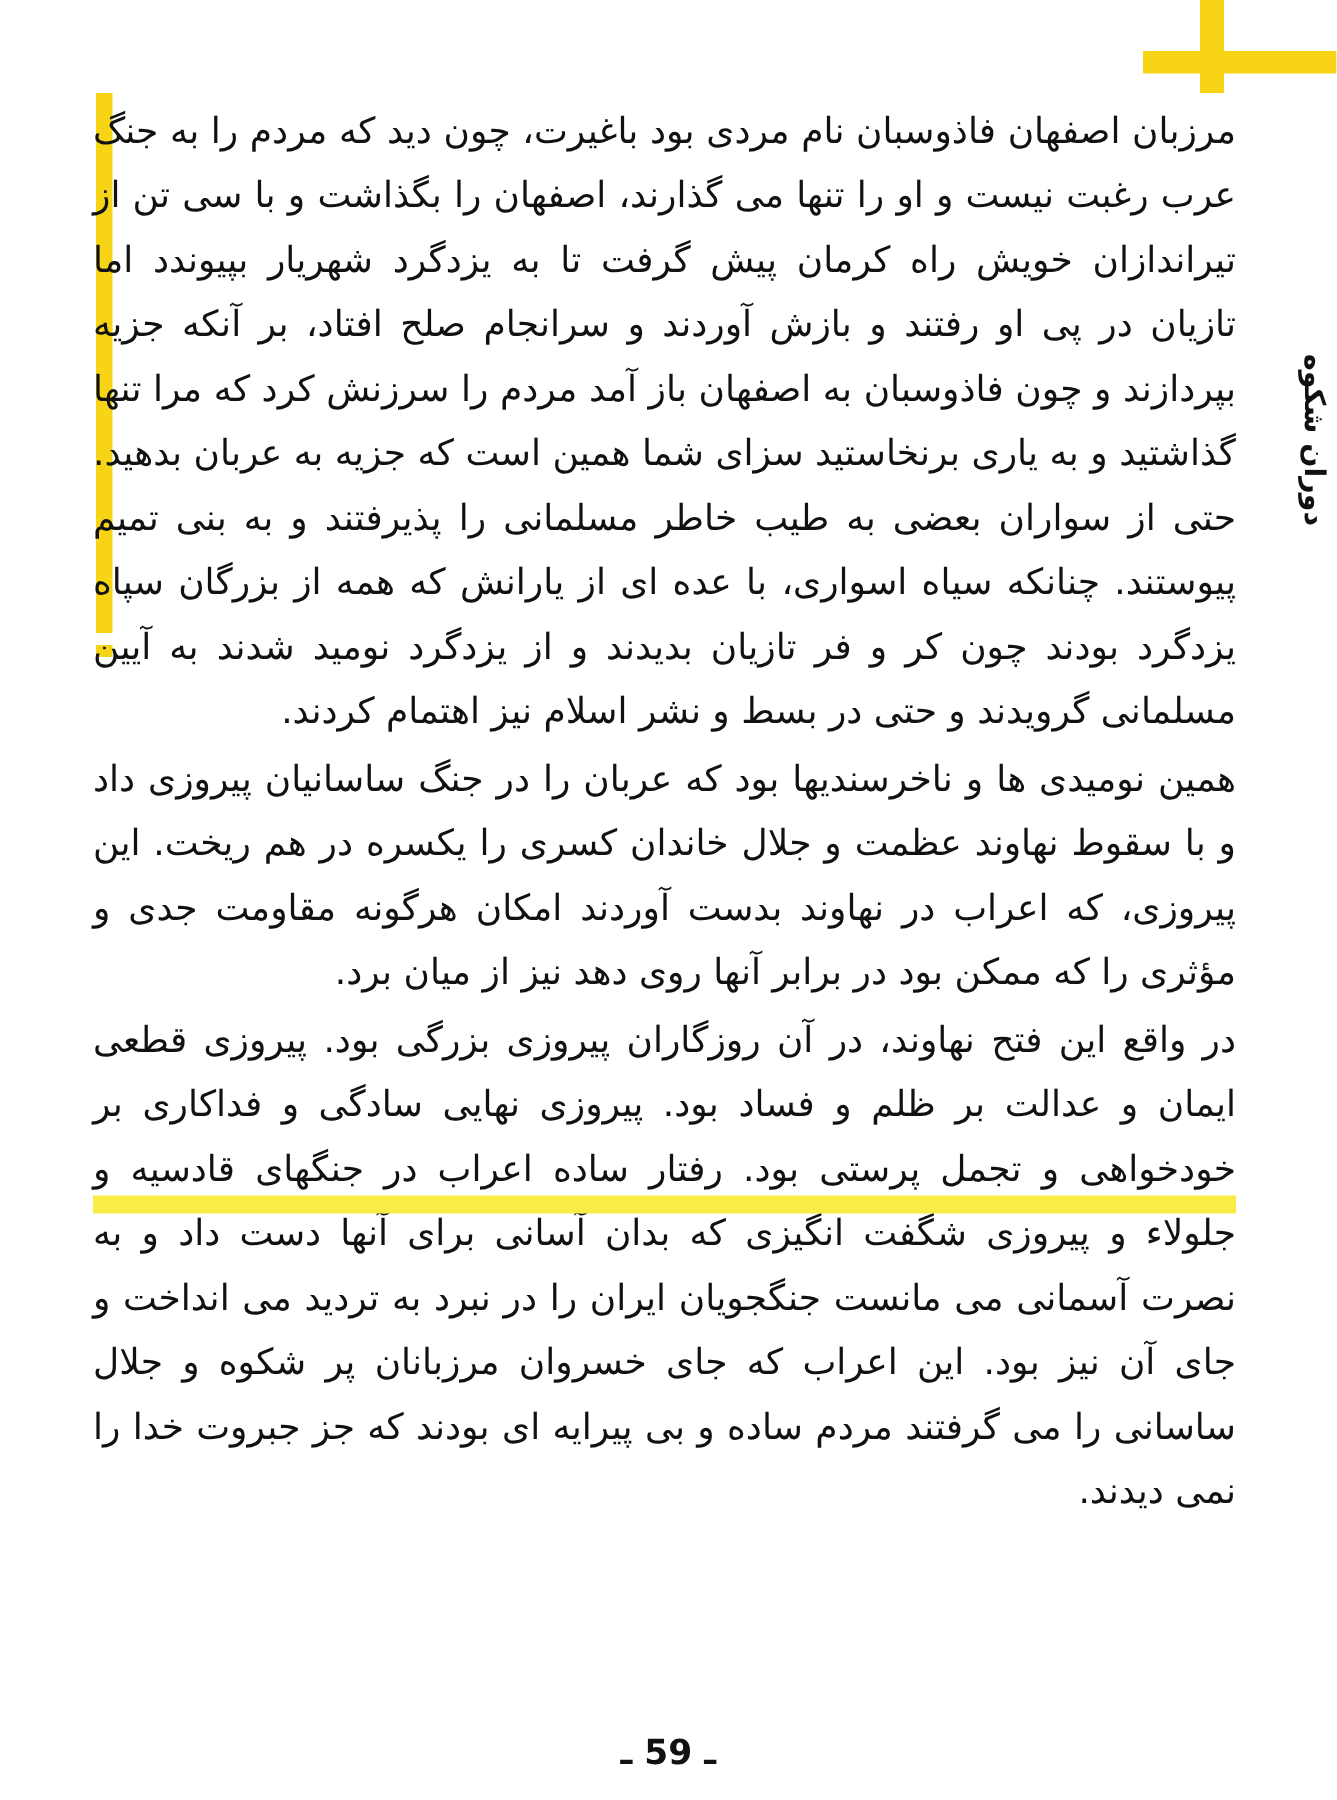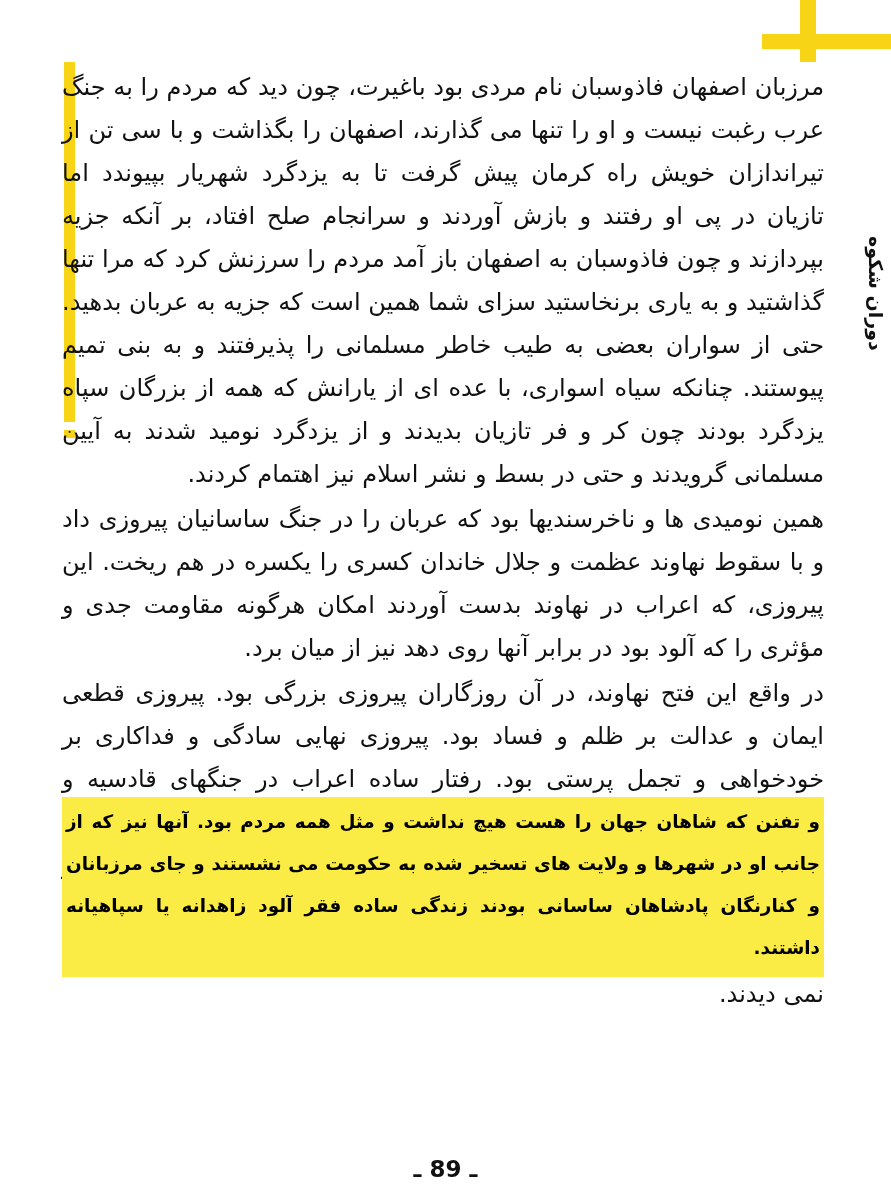--- a/index.html
+++ b/index.html
@@ -125,21 +125,20 @@
 
 <div class="mark" id="mark-top-vertical"></div>
 <div class="mark" id="mark-top-horizontal"></div>
 <div class="mark" id="mark-left-vertical"></div>
 <div class="mark" id="mark-left-vertical-2"></div>
 
 <div id="side-caption">دوران شکوه</div>
 
 <div id="page-body">
   <p class="para">مرزبان اصفهان فاذوسبان نام مردی بود باغیرت، چون دید که مردم را به جنگ عرب رغبت نیست و او را تنها می گذارند، اصفهان را بگذاشت و با سی تن از تیراندازان خویش راه کرمان پیش گرفت تا به یزدگرد شهریار بپیوندد اما تازیان در پی او رفتند و بازش آوردند و سرانجام صلح افتاد، بر آنکه جزیه بپردازند و چون فاذوسبان به اصفهان باز آمد مردم را سرزنش کرد که مرا تنها گذاشتید و به یاری برنخاستید سزای شما همین است که جزیه به عربان بدهید. حتی از سواران بعضی به طیب خاطر مسلمانی را پذیرفتند و به بنی تمیم پیوستند. چنانکه سیاه اسواری، با عده ای از یارانش که همه از بزرگان سپاه یزدگرد بودند چون کر و فر تازیان بدیدند و از یزدگرد نومید شدند به آیین مسلمانی گرویدند و حتی در بسط و نشر اسلام نیز اهتمام کردند.</p>
-  <p class="para">همین نومیدی ها و ناخرسندیها بود که عربان را در جنگ ساسانیان پیروزی داد و با سقوط نهاوند عظمت و جلال خاندان کسری را یکسره در هم ریخت. این پیروزی، که اعراب در نهاوند بدست آوردند امکان هرگونه مقاومت جدی و مؤثری را که آلود بود در برابر آنها روی دهد نیز از میان برد.</p>
+  <p class="para">همین نومیدی ها و ناخرسندیها بود که عربان را در جنگ ساسانیان پیروزی داد و با سقوط نهاوند عظمت و جلال خاندان کسری را یکسره در هم ریخت. این پیروزی، که اعراب در نهاوند بدست آوردند امکان هرگونه مقاومت جدی و مؤثری را که ممکن بود در برابر آنها روی دهد نیز از میان برد.</p>
   <p class="para">در واقع این فتح نهاوند، در آن روزگاران پیروزی بزرگی بود. پیروزی قطعی ایمان و عدالت بر ظلم و فساد بود. پیروزی نهایی سادگی و فداکاری بر خودخواهی و تجمل پرستی بود. رفتار ساده اعراب در جنگهای قادسیه و جلولاء و پیروزی شگفت انگیزی که بدان آسانی برای آنها دست داد و به نصرت آسمانی می مانست جنگجویان ایران را در نبرد به تردید می انداخت و جای آن نیز بود. این اعراب که جای خسروان مرزبانان پر شکوه و جلال ساسانی را می گرفتند مردم ساده و بی پیرایه ای بودند که جز جبروت خدا را نمی دیدند.</p>
 </div>
 
 <div id="highlight-block" style="top: 797px;">
-  <p class="para">و تفنن که شاهان جهان را هست هیچ نداشت و مثل همه مردم بود. آنها نیز که از جانب او در شهرها و ولایت های تسخیر شده به حکومت می نشستند و جای مرزبانان و کنارنگان پادشاهان ساسانی بودند زندگی ساده فقر آلود زاهدانه یا سپاهیانه داشتند.</p>
 </div>
 
-<div id="page-number">ـ 89 ـ</div>
+<div id="page-number">ـ 59 ـ</div>
 
 </body></html>

